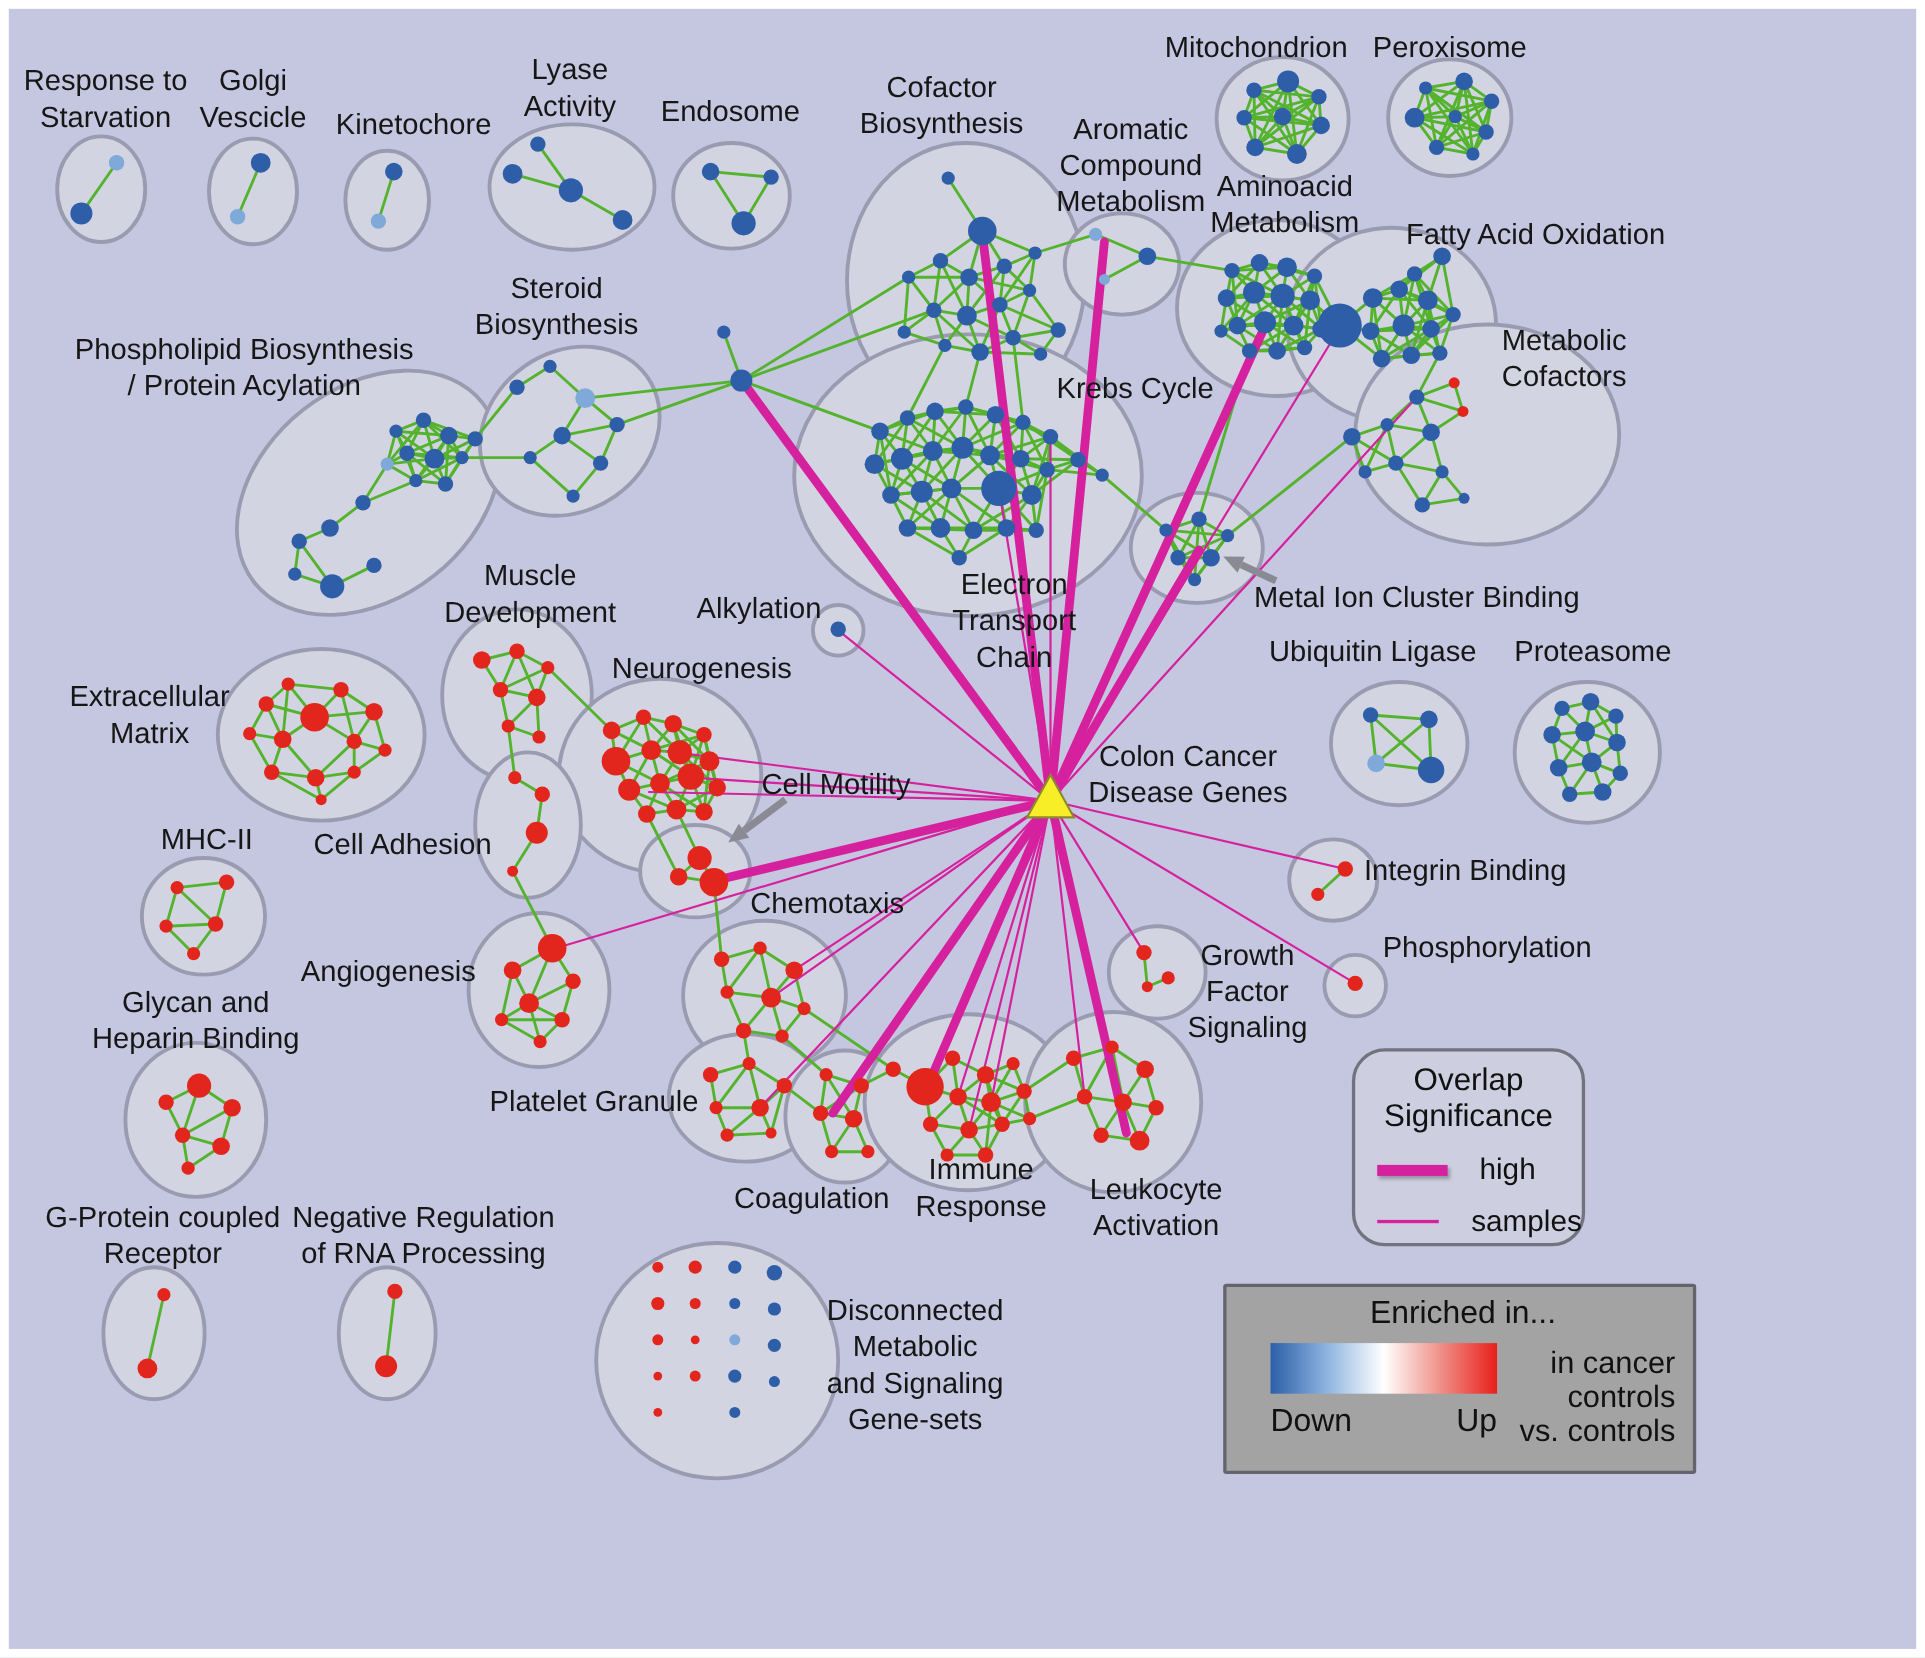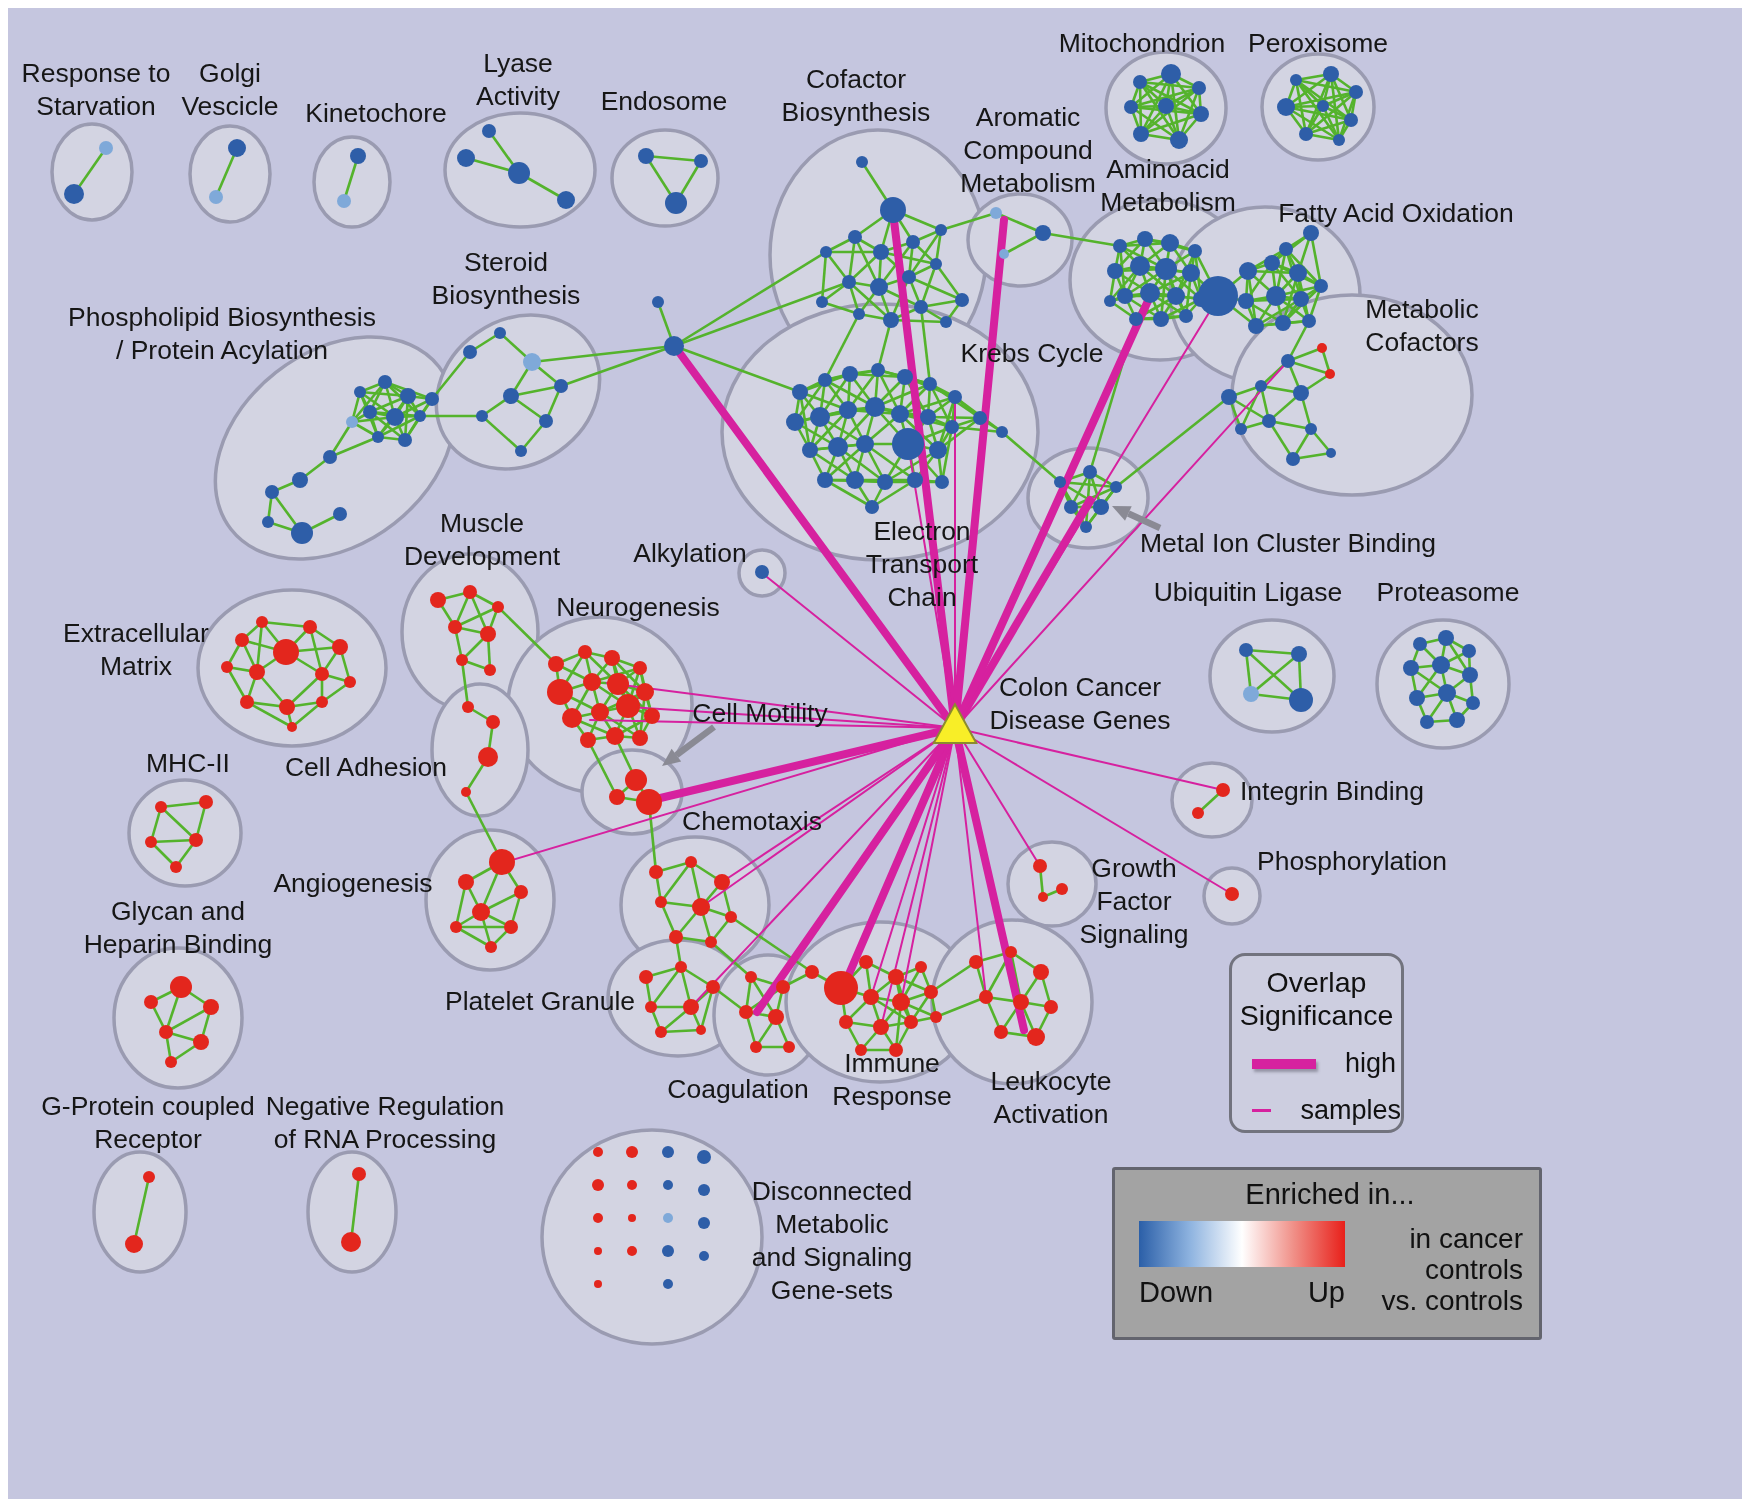--- a/index.html
+++ b/index.html
@@ -2,37 +2,37 @@
 <html><head>
 <meta charset="utf-8">
 <style>
   * { box-sizing: border-box; }
   body { margin: 0; background: #ffffff; font-family: "Liberation Sans", sans-serif; }
   .stage { position: relative; width: 1750px; height: 1507px; }
   svg { position: absolute; left: 0; top: 0; }
   .lbl { font-family: "Liberation Sans", sans-serif; font-size: 26.5px; }
 
   .legend-overlap {
-    position: absolute; left: 1229px; top: 953px; width: 175px; height: 180px;
-    border: 3.5px solid #72737e; border-radius: 16px; padding-top: 10px;
+    position: absolute; left: 1229px; top: 953px; width: 212px; height: 180px;
+    border: 3.5px solid #72737e; border-radius: 30px; padding-top: 10px;
   }
   .lg-title { text-align: center; font-size: 28.5px; line-height: 33px; color: #111; }
   .lg-row { display: flex; align-items: center; gap: 29px; margin: 16px 0 0 20px; }
   .sw { display: inline-block; }
   .sw-high { width: 64px; height: 10px; box-shadow: 2px 3px 3px rgba(110,110,125,.6); }
   .sw-mod  { width: 64px; height: 3px; }
   .lg-label { font-size: 27px; color: #111; }
 
   .legend-enriched {
     position: absolute; left: 1112px; top: 1167px; width: 430px; height: 173px;
     border: 3.5px solid #63646e; border-radius: 3px; padding: 8px 16px 0 22px;
   }
   .en-title { text-align: center; font-size: 29px; color: #111; }
   .en-body { display: flex; margin-top: 10px; }
-  .en-grad-col { margin-left: 2px; }
+  .en-grad-col { margin-left: 18px; }
   .en-grad { width: 206px; height: 46px; }
   .en-ends { display: flex; justify-content: space-between; font-size: 29px; margin-top: 9px; width: 206px; color: #111; }
   .en-note { flex: 1; text-align: right; font-size: 28px; line-height: 31px; margin-top: 2px; color: #111; }
 </style>
 </head>
 <body>
 
 <div class="stage">
   <svg id="diagram" viewBox="0 0 1750 1507" width="1750" height="1507">
       <rect x="8" y="8" width="1734" height="1491" fill="#c5c6df"></rect>

